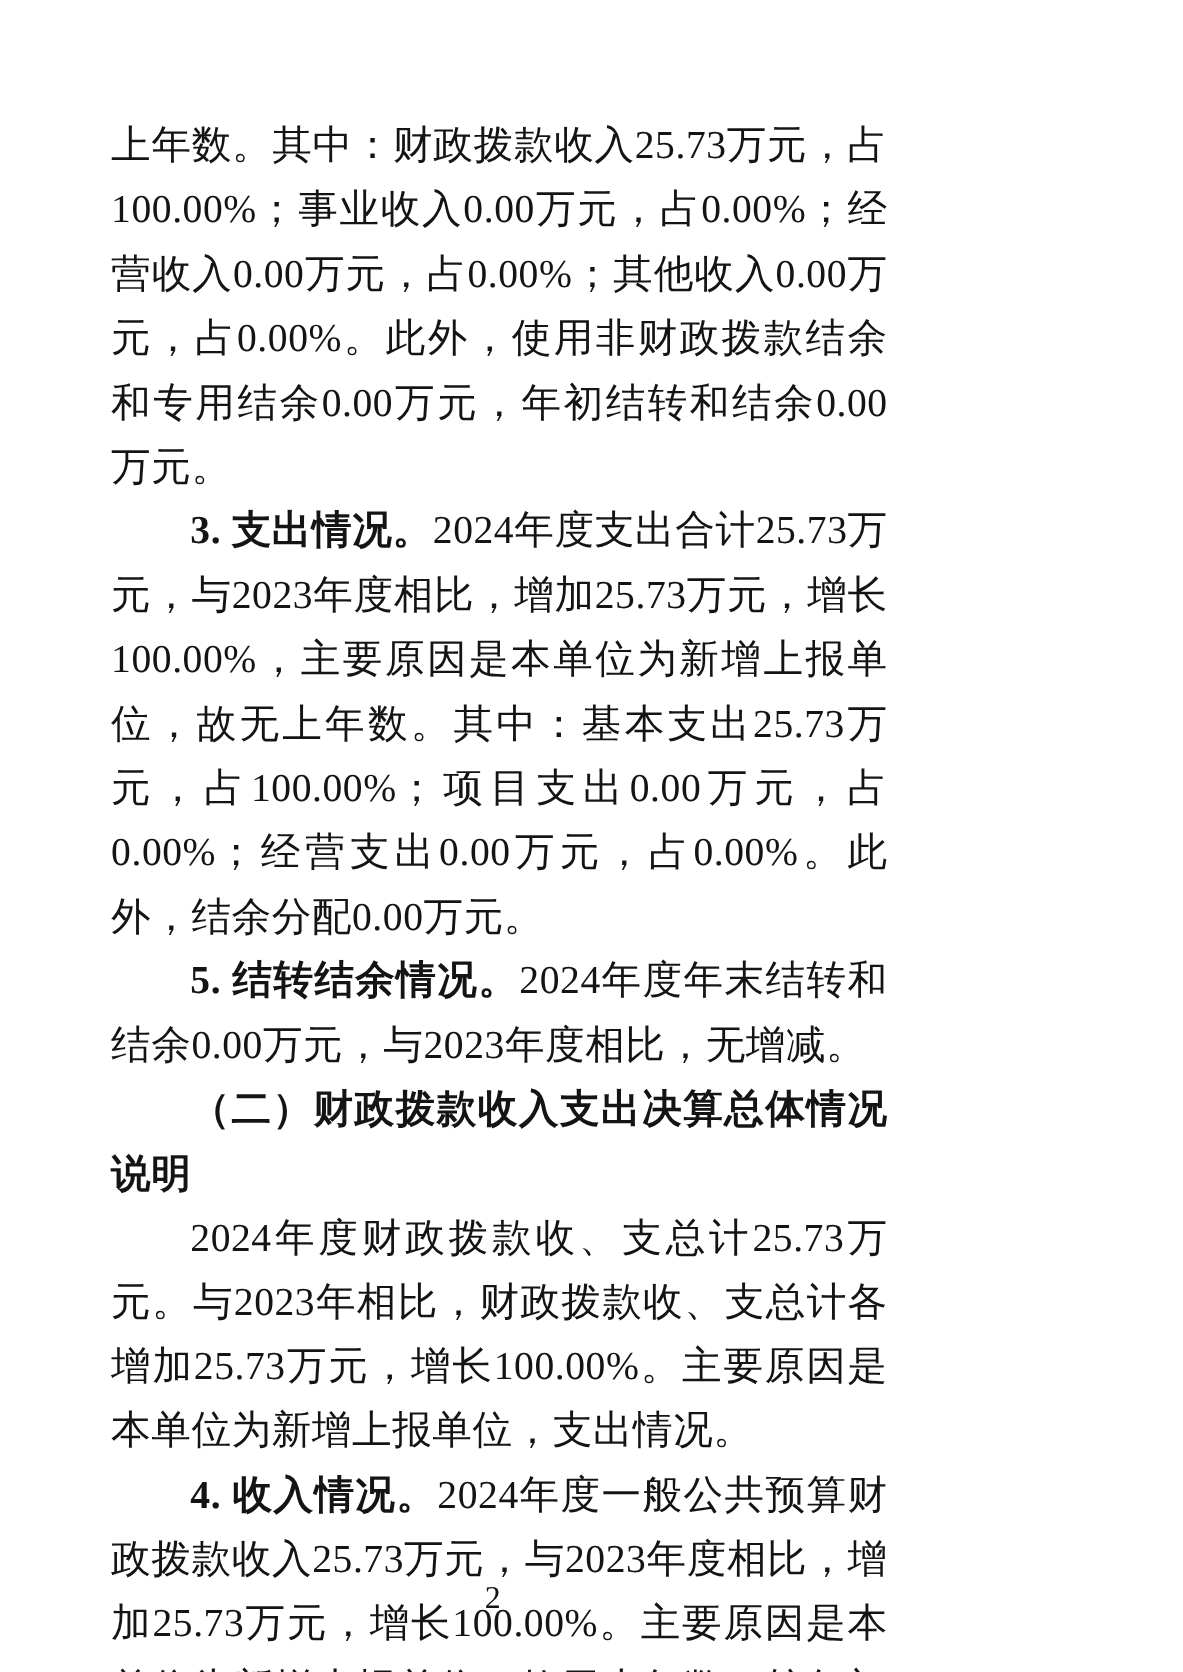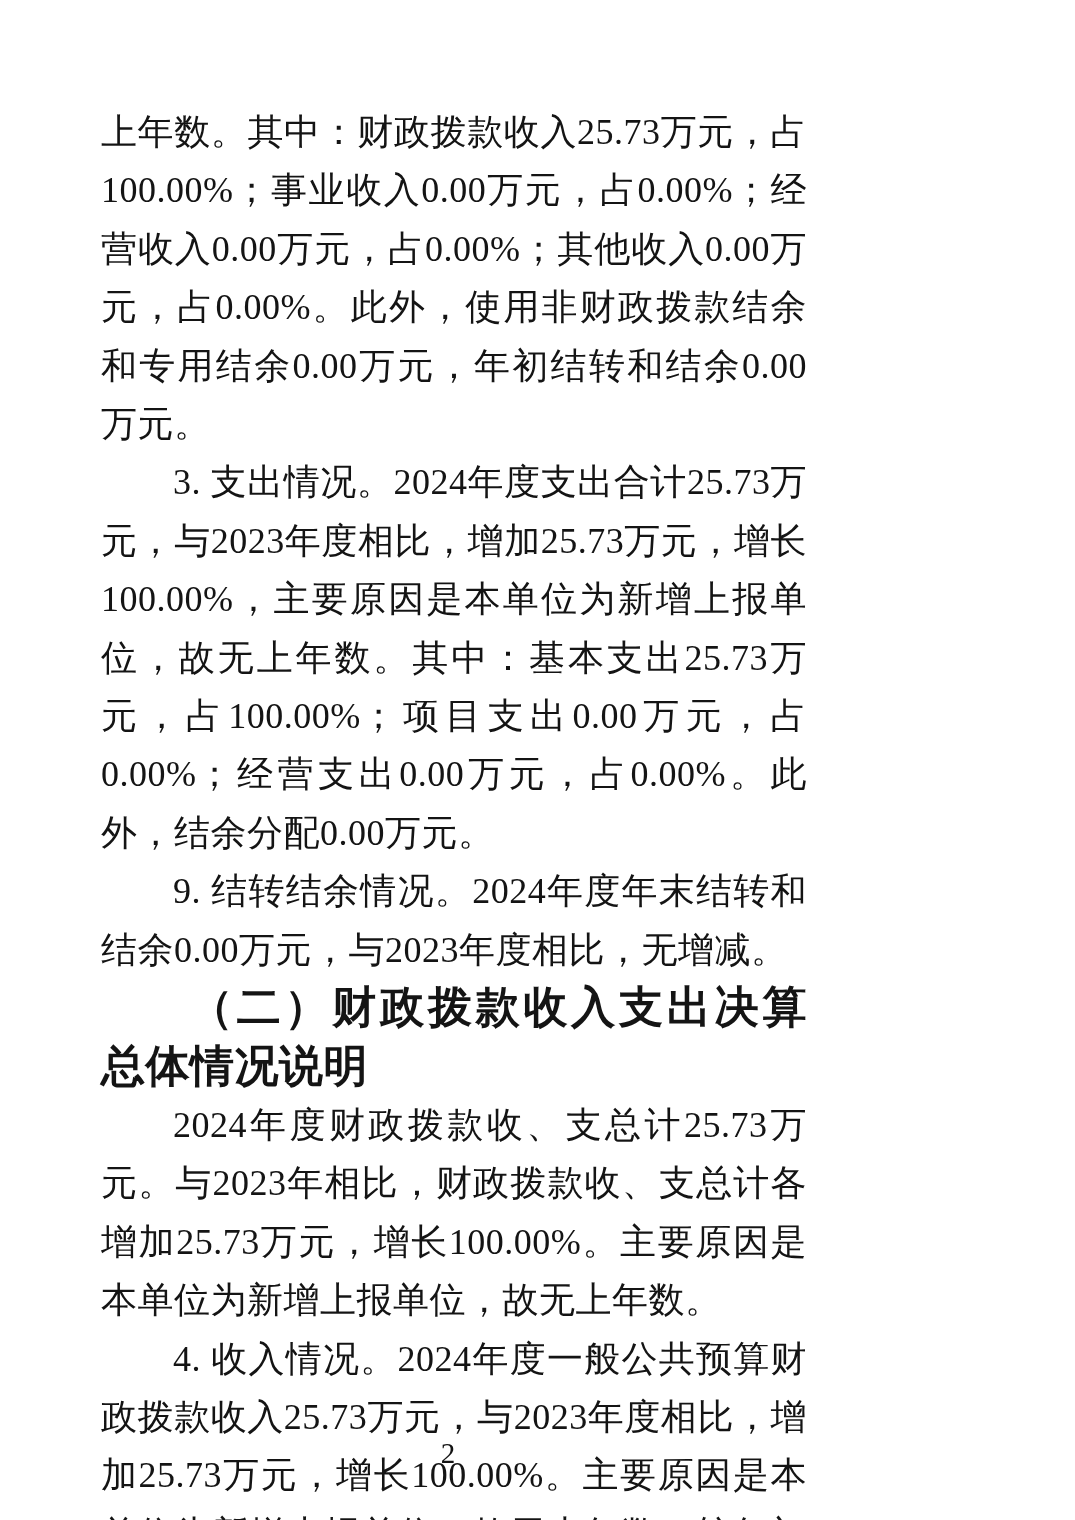--- a/index.html
+++ b/index.html
@@ -33,25 +33,25 @@
     text-indent: 2em;
   }
   .content p.continuation {
     text-indent: 0;
   }
   .content .heading {
     margin: 0;
     padding: 0;
     text-indent: 2em;
     font-weight: 700;
-    font-size: 44px;
+    font-size: 36px;
     line-height: 58.4px;
   }
   .lead {
-    font-weight: 400;
+    font-weight: 700;
   }
   .page-number {
     position: absolute;
     top: 1436px;
     left: 0;
     width: 100%;
     text-align: center;
     font-size: 29px;
     line-height: 34px;
     color: #141414;
@@ -60,25 +60,25 @@
 </head>
 <body>
 
 <div class="page">
   <div class="content">
 
     <p class="continuation"><span>上年数。其中：财政拨款收入25.73万元，占100.00%；事业收入0.00万元，占0.00%；经营收入0.00万元，占0.00%；其他收入0.00万元，占0.00%。此外，使用非财政拨款结余和专用结余0.00万元，年初结转和结余0.00万元。</span></p>
 
     <p><span class="lead">3. 支出情况。</span><span>2024年度支出合计25.73万元，与2023年度相比，增加25.73万元，增长100.00%，主要原因是本单位为新增上报单位，故无上年数。其中：基本支出25.73万元，占100.00%；项目支出0.00万元，占0.00%；经营支出0.00万元，占0.00%。此外，结余分配0.00万元。</span></p>
 
-    <p><span class="lead">9. 结转结余情况。</span><span>2024年度年末结转和结余0.00万元，与2023年度相比，无增减。</span></p>
+    <p><span class="lead">5. 结转结余情况。</span><span>2024年度年末结转和结余0.00万元，与2023年度相比，无增减。</span></p>
 
     <div class="heading">（二）财政拨款收入支出决算总体情况说明</div>
 
-    <p><span>2024年度财政拨款收、支总计25.73万元。与2023年相比，财政拨款收、支总计各增加25.73万元，增长100.00%。主要原因是本单位为新增上报单位，故无上年数。</span></p>
+    <p><span>2024年度财政拨款收、支总计25.73万元。与2023年相比，财政拨款收、支总计各增加25.73万元，增长100.00%。主要原因是本单位为新增上报单位，支出情况。</span></p>
 
 
     <p><span class="lead">4. 收入情况。</span><span>2024年度一般公共预算财政拨款收入25.73万元，与2023年度相比，增加25.73万元，增长100.00%。主要原因是本单位为新增上报单位，故无上年数。较年初预算数增加3.75万元，增长17.11%。主要原因是相比年初职工社保缴纳支出增加。此外，年初财政拨款结转和结余0.00万元。</span></p>
 
   </div>
 
   <div class="page-number">2</div>
 </div>
 
 </body></html>

